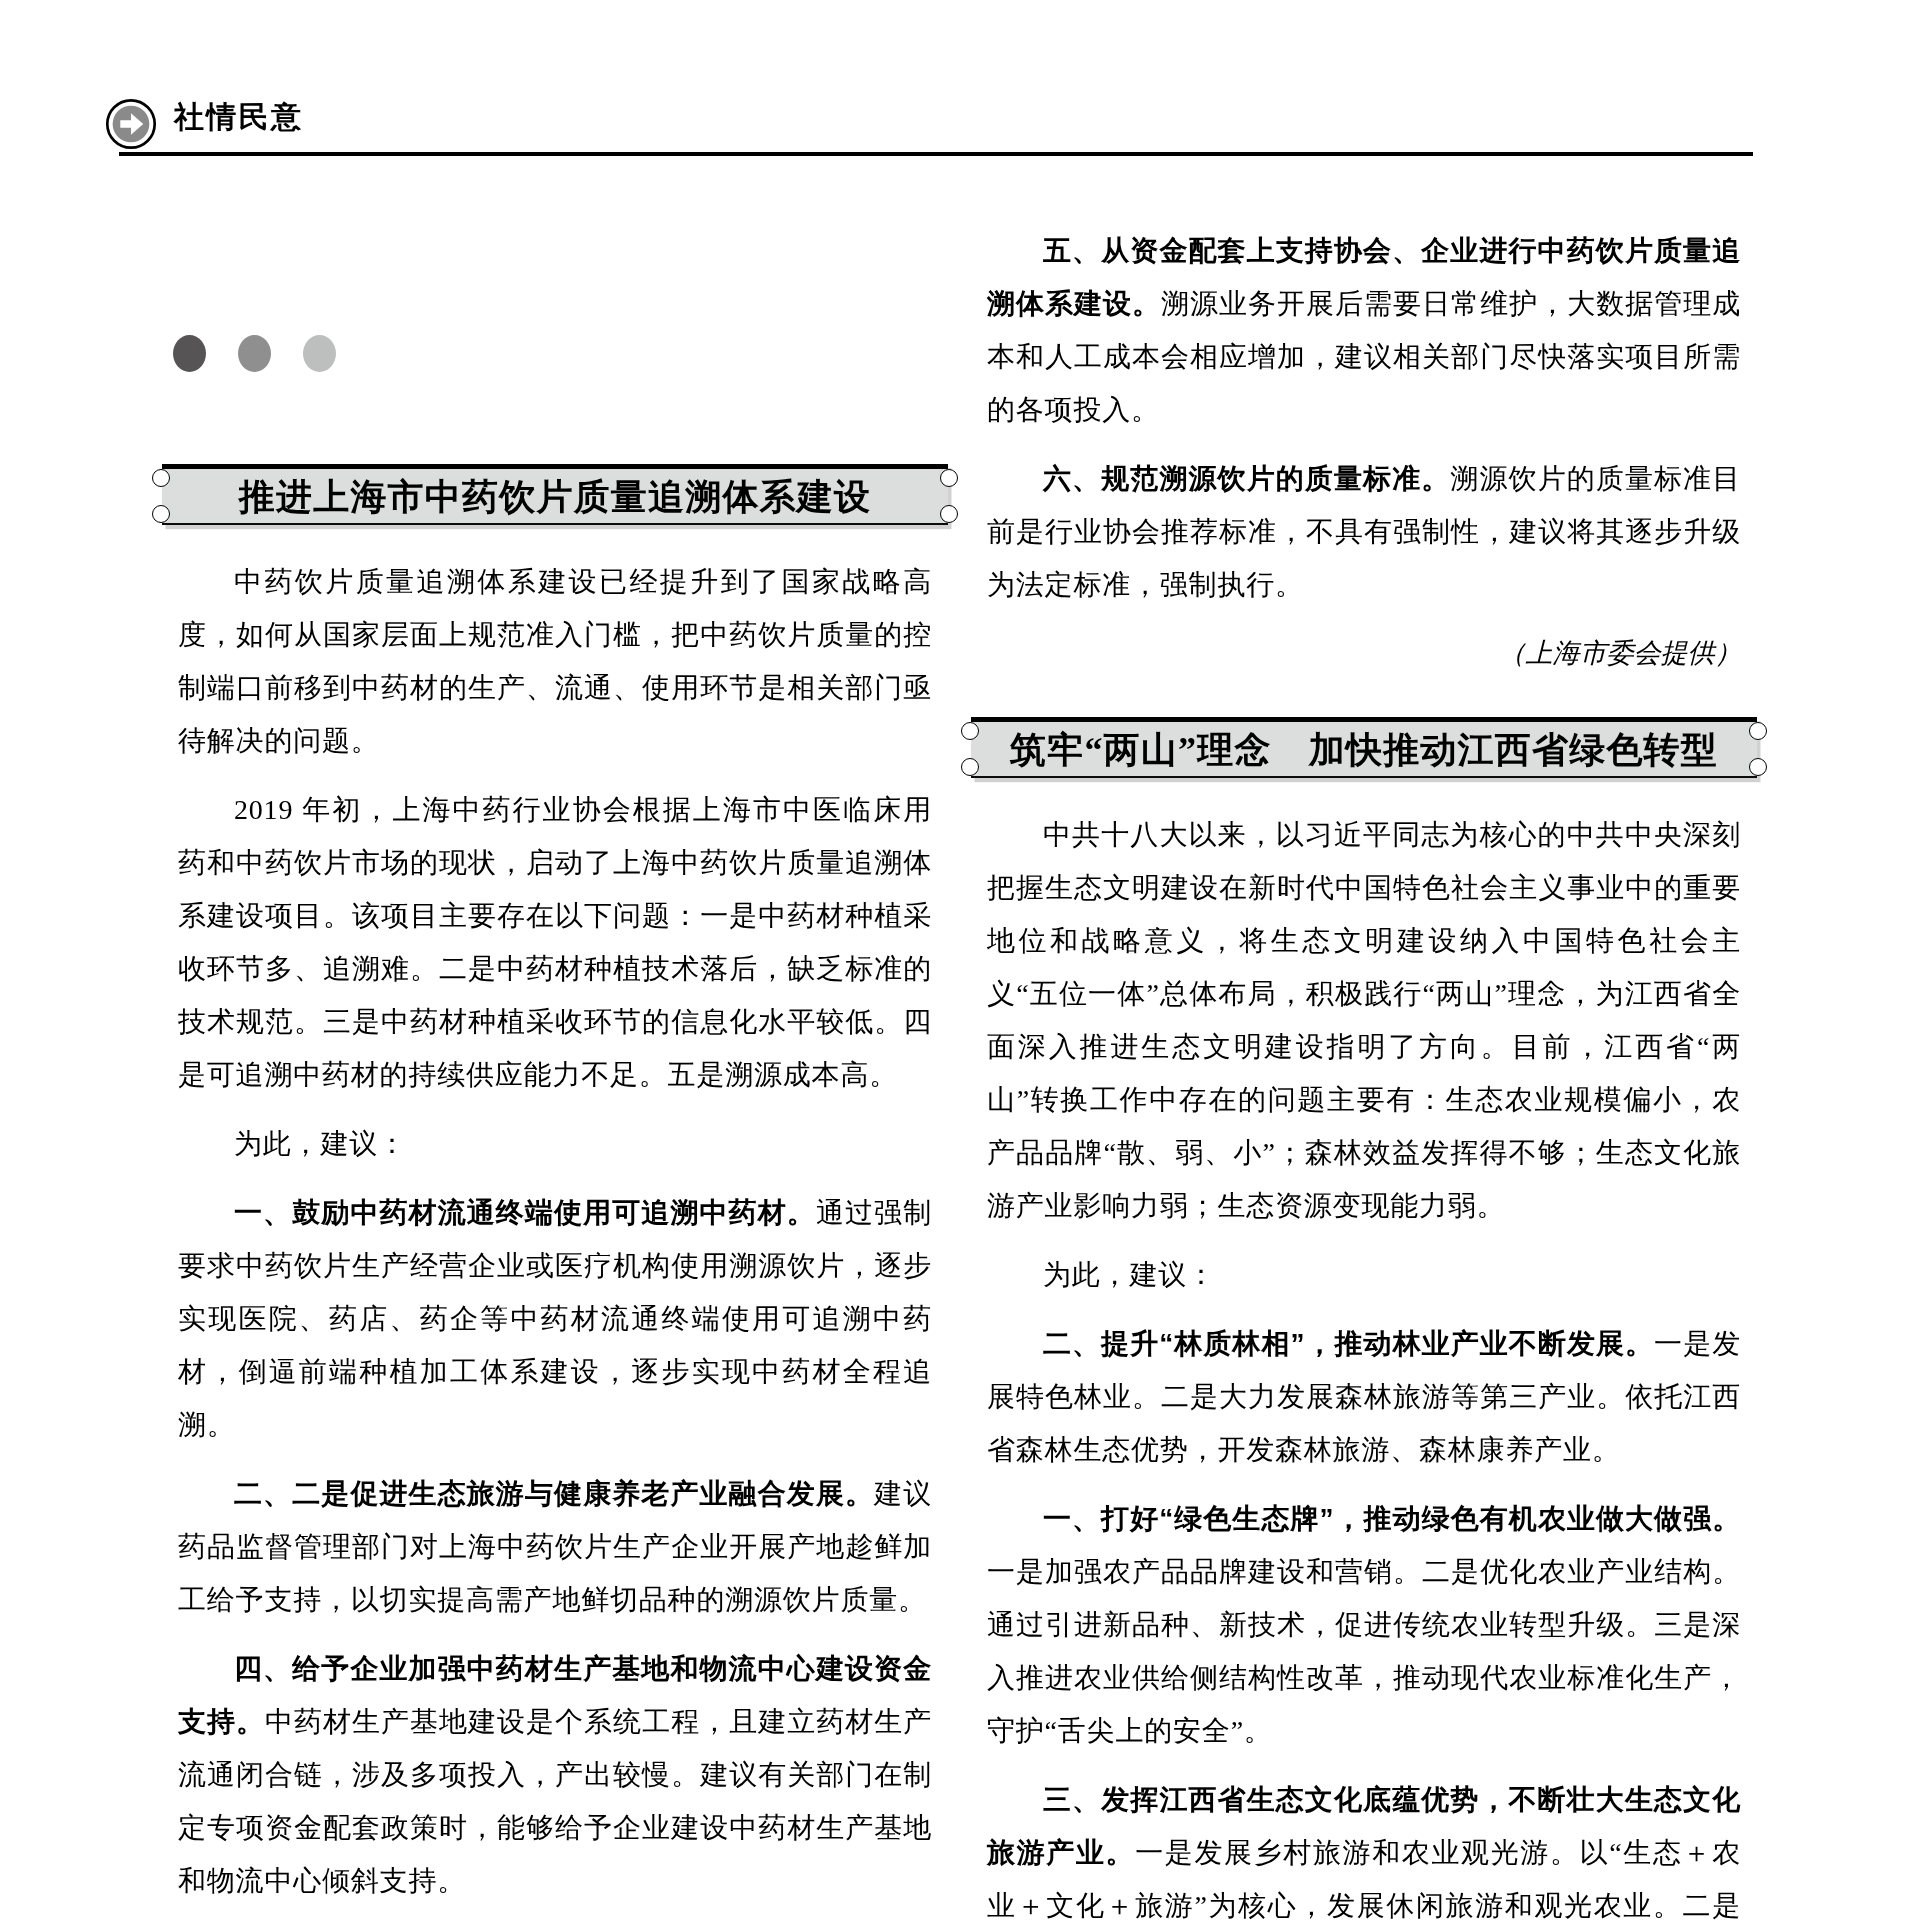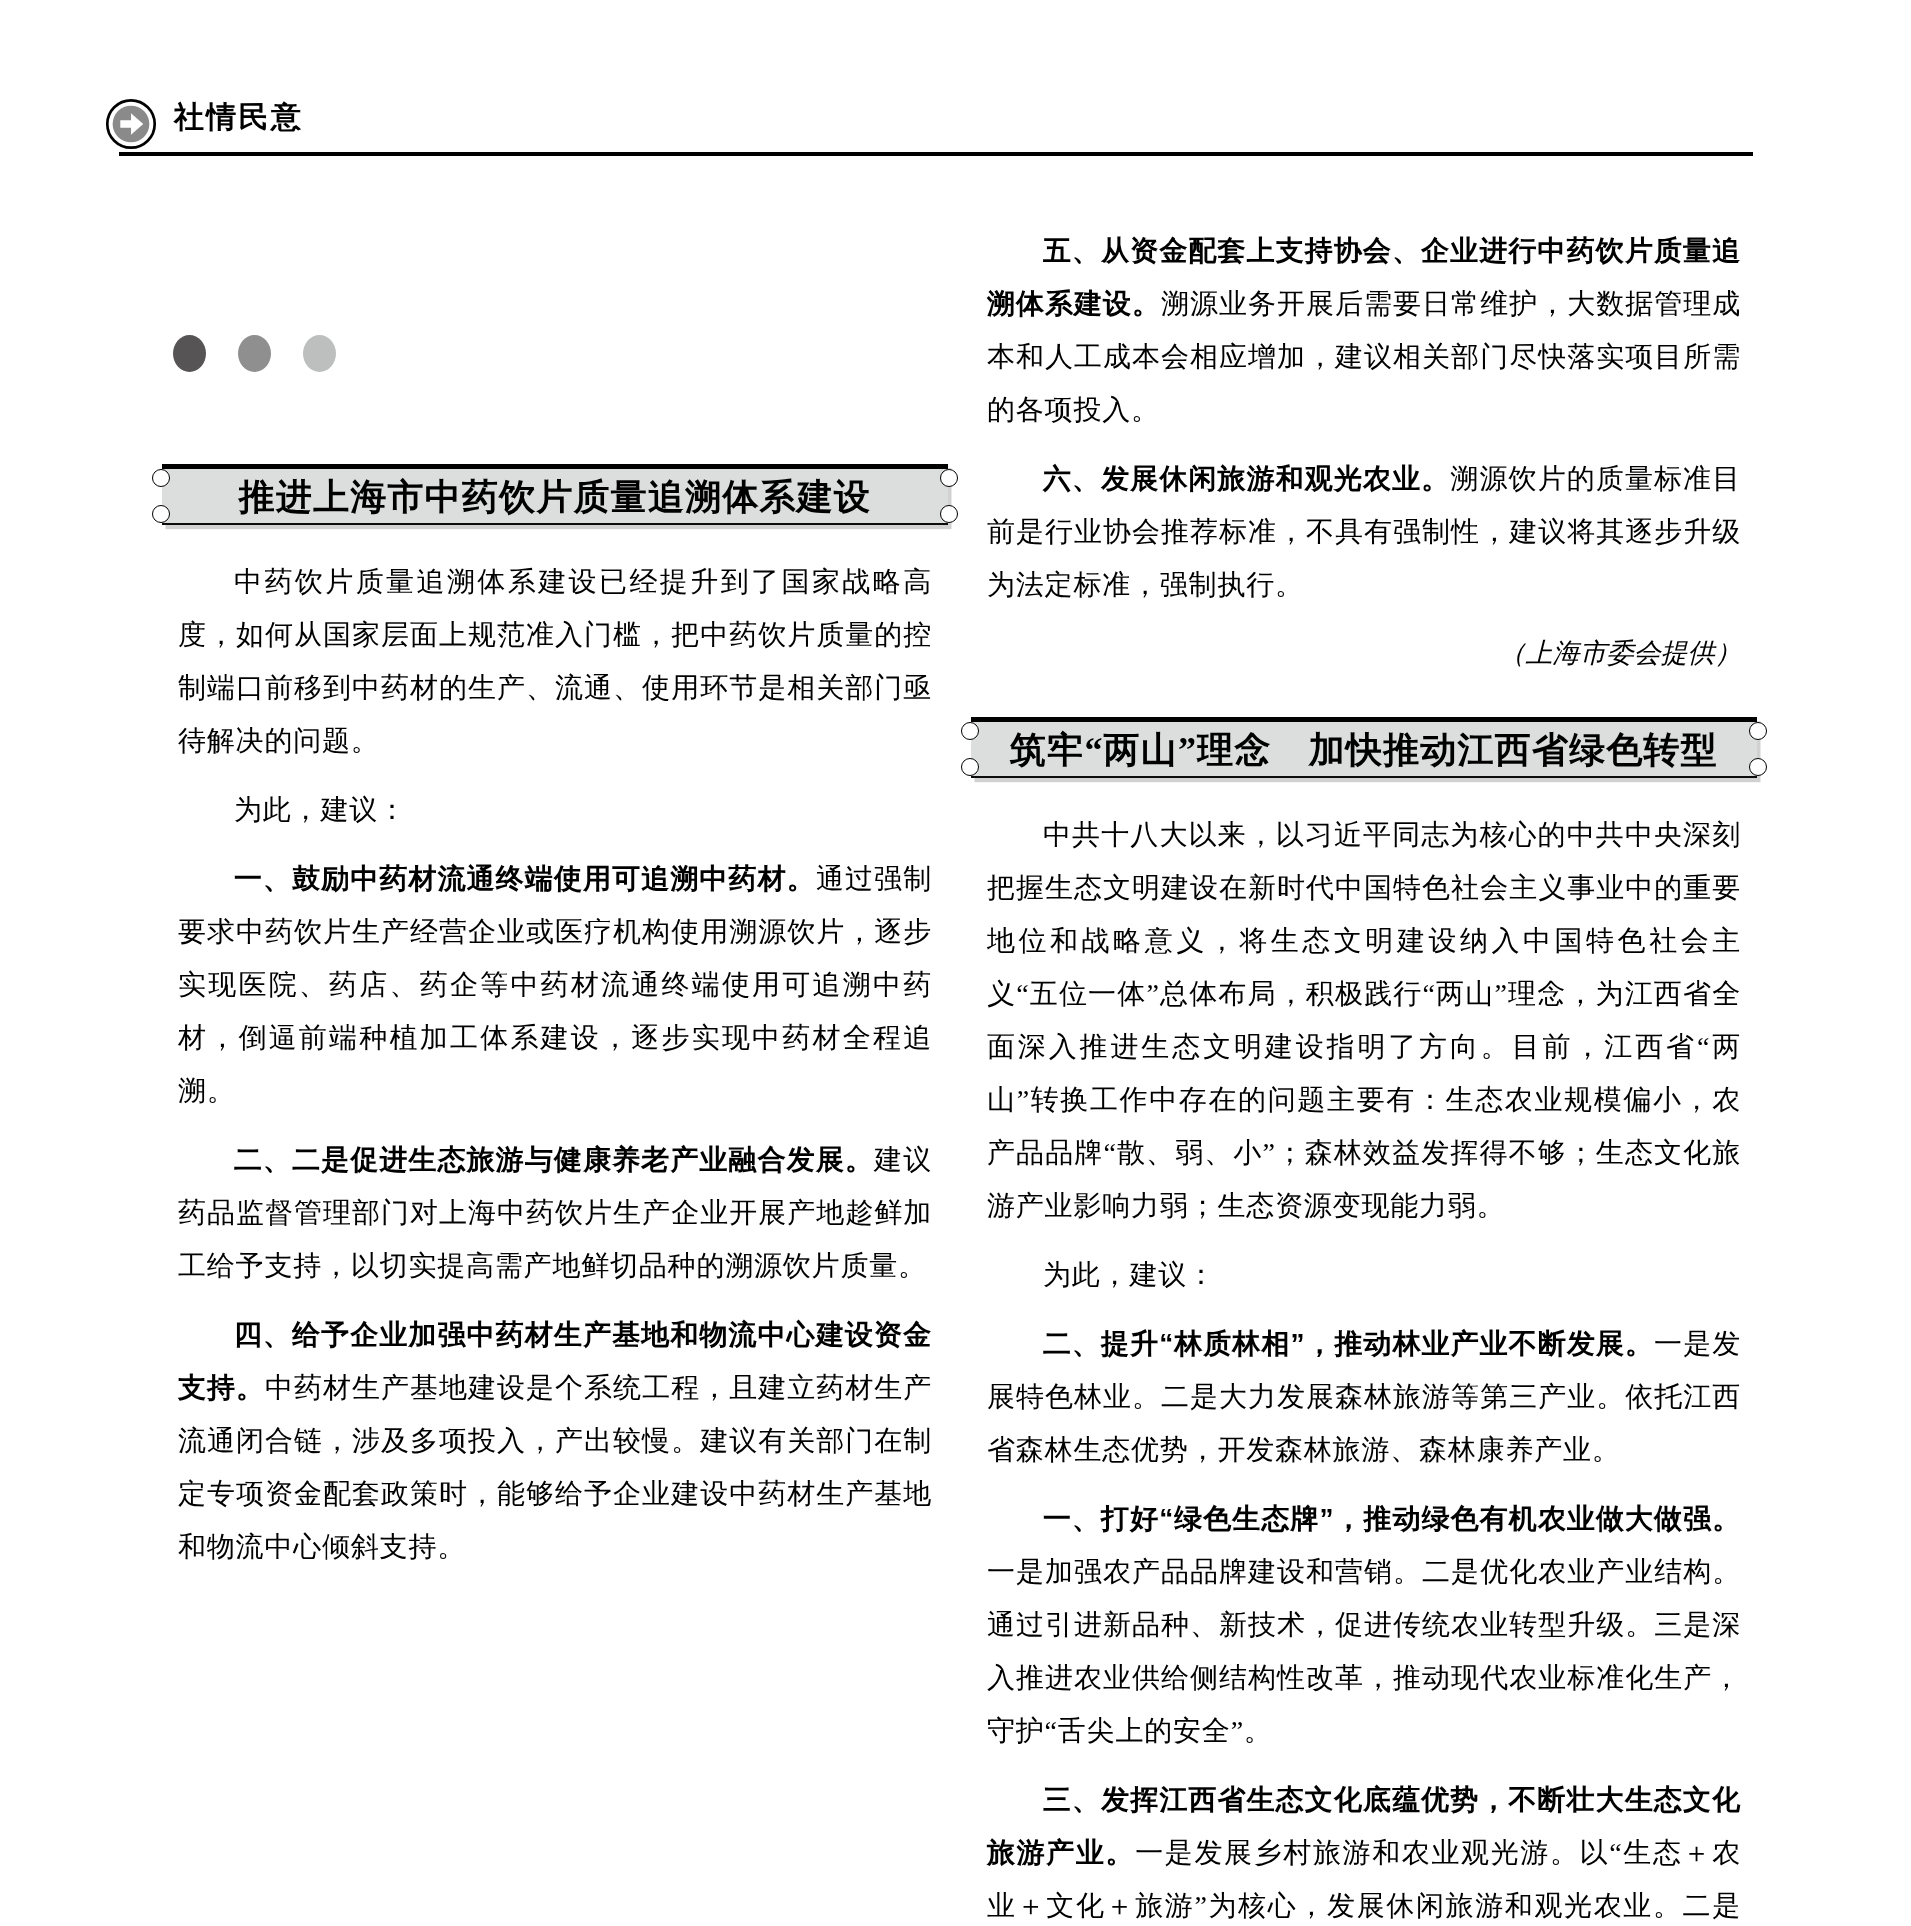--- a/index.html
+++ b/index.html
@@ -64,31 +64,32 @@
   <div class="title-box">
     <span class="notch tl"></span>
     <span class="notch tr"></span>
     <span class="notch bl"></span>
     <span class="notch br"></span>
     <h2 class="box-title">推进上海市中药饮片质量追溯体系建设</h2>
   </div>
 
   <div class="para-block">
       <p class="para">中药饮片质量追溯体系建设已经提升到了国家战略高度，如何从国家层面上规范准入门槛，把中药饮片质量的控制端口前移到中药材的生产、流通、使用环节是相关部门亟待解决的问题。</p>
+      <p class="para">2019 年初，上海中药行业协会根据上海市中医临床用药和中药饮片市场的现状，启动了上海中药饮片质量追溯体系建设项目。该项目主要存在以下问题：一是中药材种植采收环节多、追溯难。二是中药材种植技术落后，缺乏标准的技术规范。三是中药材种植采收环节的信息化水平较低。四是可追溯中药材的持续供应能力不足。五是溯源成本高。</p>
       <p class="para">为此，建议：</p>
       <p class="para"><strong>一、鼓励中药材流通终端使用可追溯中药材。</strong>通过强制要求中药饮片生产经营企业或医疗机构使用溯源饮片，逐步实现医院、药店、药企等中药材流通终端使用可追溯中药材，倒逼前端种植加工体系建设，逐步实现中药材全程追溯。</p>
       <p class="para"><strong>二、二是促进生态旅游与健康养老产业融合发展。</strong>建议药品监督管理部门对上海中药饮片生产企业开展产地趁鲜加工给予支持，以切实提高需产地鲜切品种的溯源饮片质量。</p>
       <p class="para"><strong>四、给予企业加强中药材生产基地和物流中心建设资金支持。</strong>中药材生产基地建设是个系统工程，且建立药材生产流通闭合链，涉及多项投入，产出较慢。建议有关部门在制定专项资金配套政策时，能够给予企业建设中药材生产基地和物流中心倾斜支持。</p>
     </div>
 </div>
 
 <div class="col col-right">
   <div class="para-block first">
       <p class="para"><strong>五、从资金配套上支持协会、企业进行中药饮片质量追溯体系建设。</strong>溯源业务开展后需要日常维护，大数据管理成本和人工成本会相应增加，建议相关部门尽快落实项目所需的各项投入。</p>
-      <p class="para"><strong>六、发展休闲旅游和观光农业。</strong>溯源饮片的质量标准目前是行业协会推荐标准，不具有强制性，建议将其逐步升级为法定标准，强制执行。</p>
+      <p class="para"><strong>六、规范溯源饮片的质量标准。</strong>溯源饮片的质量标准目前是行业协会推荐标准，不具有强制性，建议将其逐步升级为法定标准，强制执行。</p>
     </div>
 
   <p class="byline">（上海市委会提供）</p>
 
   <div class="title-box">
     <span class="notch tl"></span>
     <span class="notch tr"></span>
     <span class="notch bl"></span>
     <span class="notch br"></span>
     <h2 class="box-title">筑牢“两山”理念　加快推动江西省绿色转型</h2>

